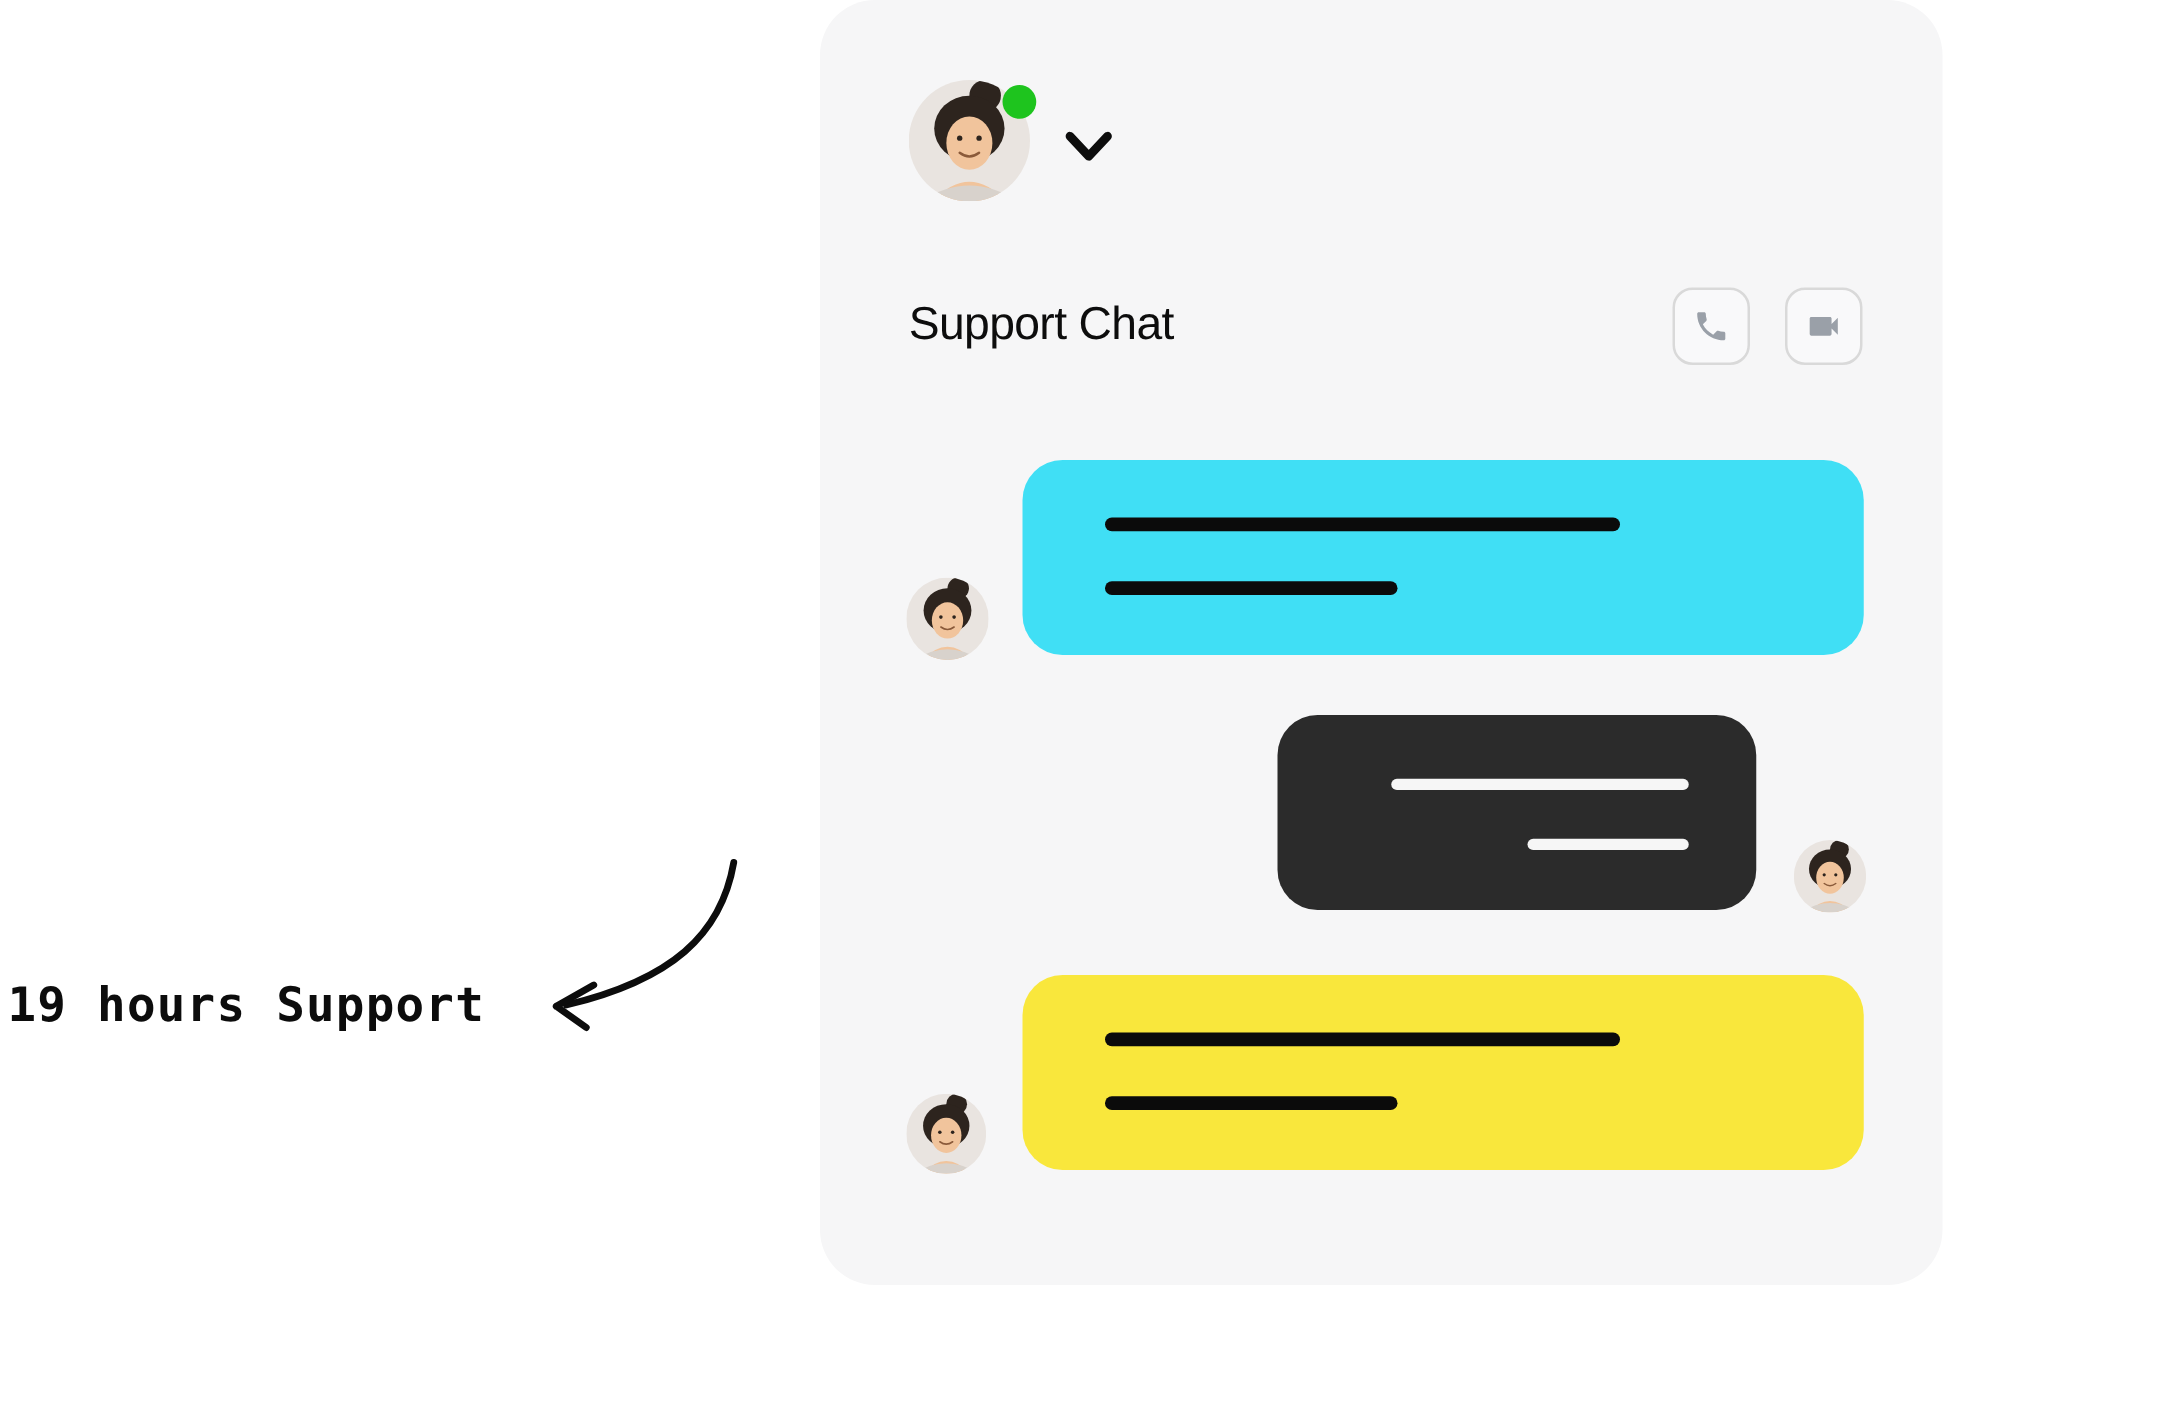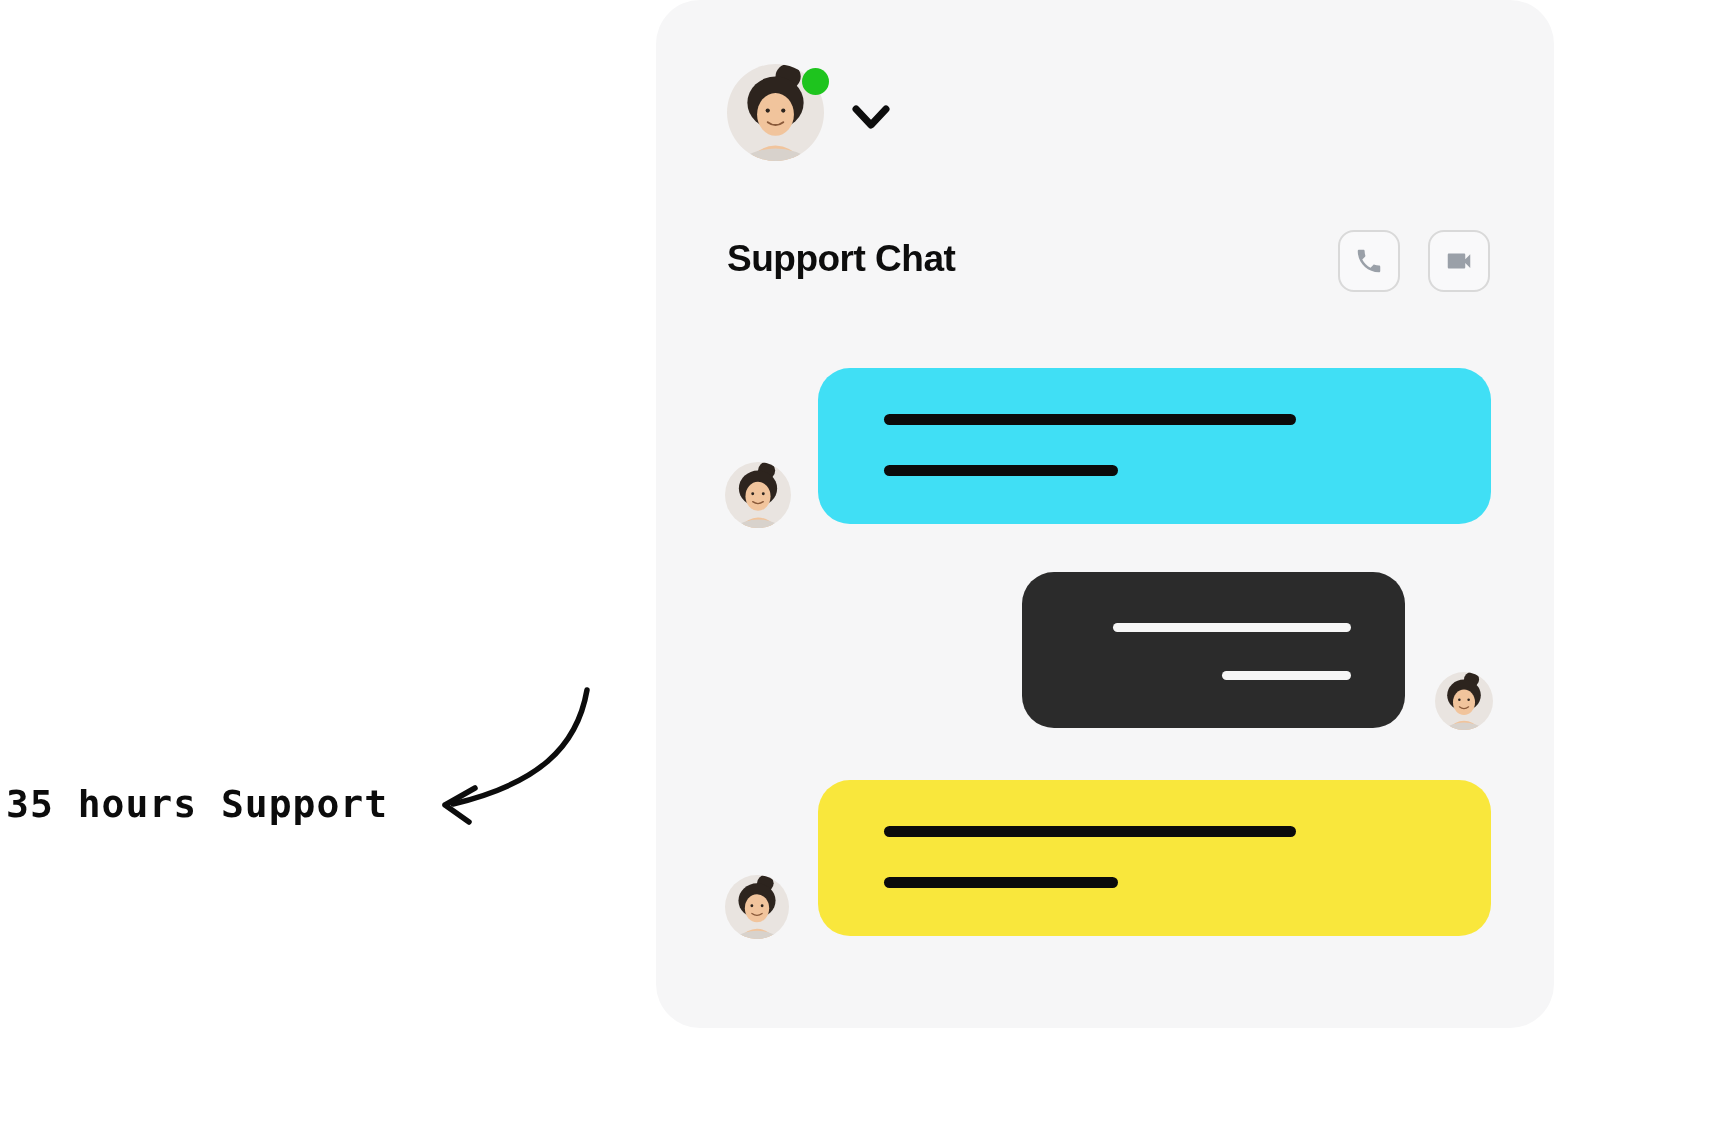--- a/index.html
+++ b/index.html
@@ -29,21 +29,21 @@
   }
   .chevron {
     position: absolute; left: 192px; top: 94px;
     width: 46px; height: 46px; cursor: pointer;
     display: flex; align-items: center; justify-content: center;
   }
 
   
   .panel-title {
     position: absolute; left: 71px; top: 238px;
-    font-size: 37px; font-weight: 700; letter-spacing: -0.5px;
+    font-size: 37px; font-weight: 400; letter-spacing: -0.5px;
     color: #0d0d0d;
   }
   .action-btn {
     position: absolute; top: 230px;
     width: 62px; height: 62px;
     border: 2px solid #d9d9d9; border-radius: 16px;
     background: rgba(255,255,255,0.35);
     display: flex; align-items: center; justify-content: center;
     cursor: pointer;
   }
@@ -160,18 +160,18 @@
     <div class="ph-line l2"></div>
   </div>
   <div class="msg-avatar a3">
     <svg viewBox="0 0 100 100">
         <use href="#avatar-woman"></use>
       </svg>
   </div>
 
 </div>
 
-<div class="annotation-label">35 hours Support</div>
+<div class="annotation-label">19 hours Support</div>
 
 <svg class="annotation-arrow" viewBox="0 0 190 160">
   <path d="M 162 12 C 152 70, 112 106, 28 126" fill="none" stroke="#0c0c0c" stroke-width="5.5" stroke-linecap="round"></path>
   <path d="M 20 127 L 50 110 M 20 127 L 44 144" fill="none" stroke="#0c0c0c" stroke-width="5.5" stroke-linecap="round"></path>
 </svg>
 
 </body></html>

